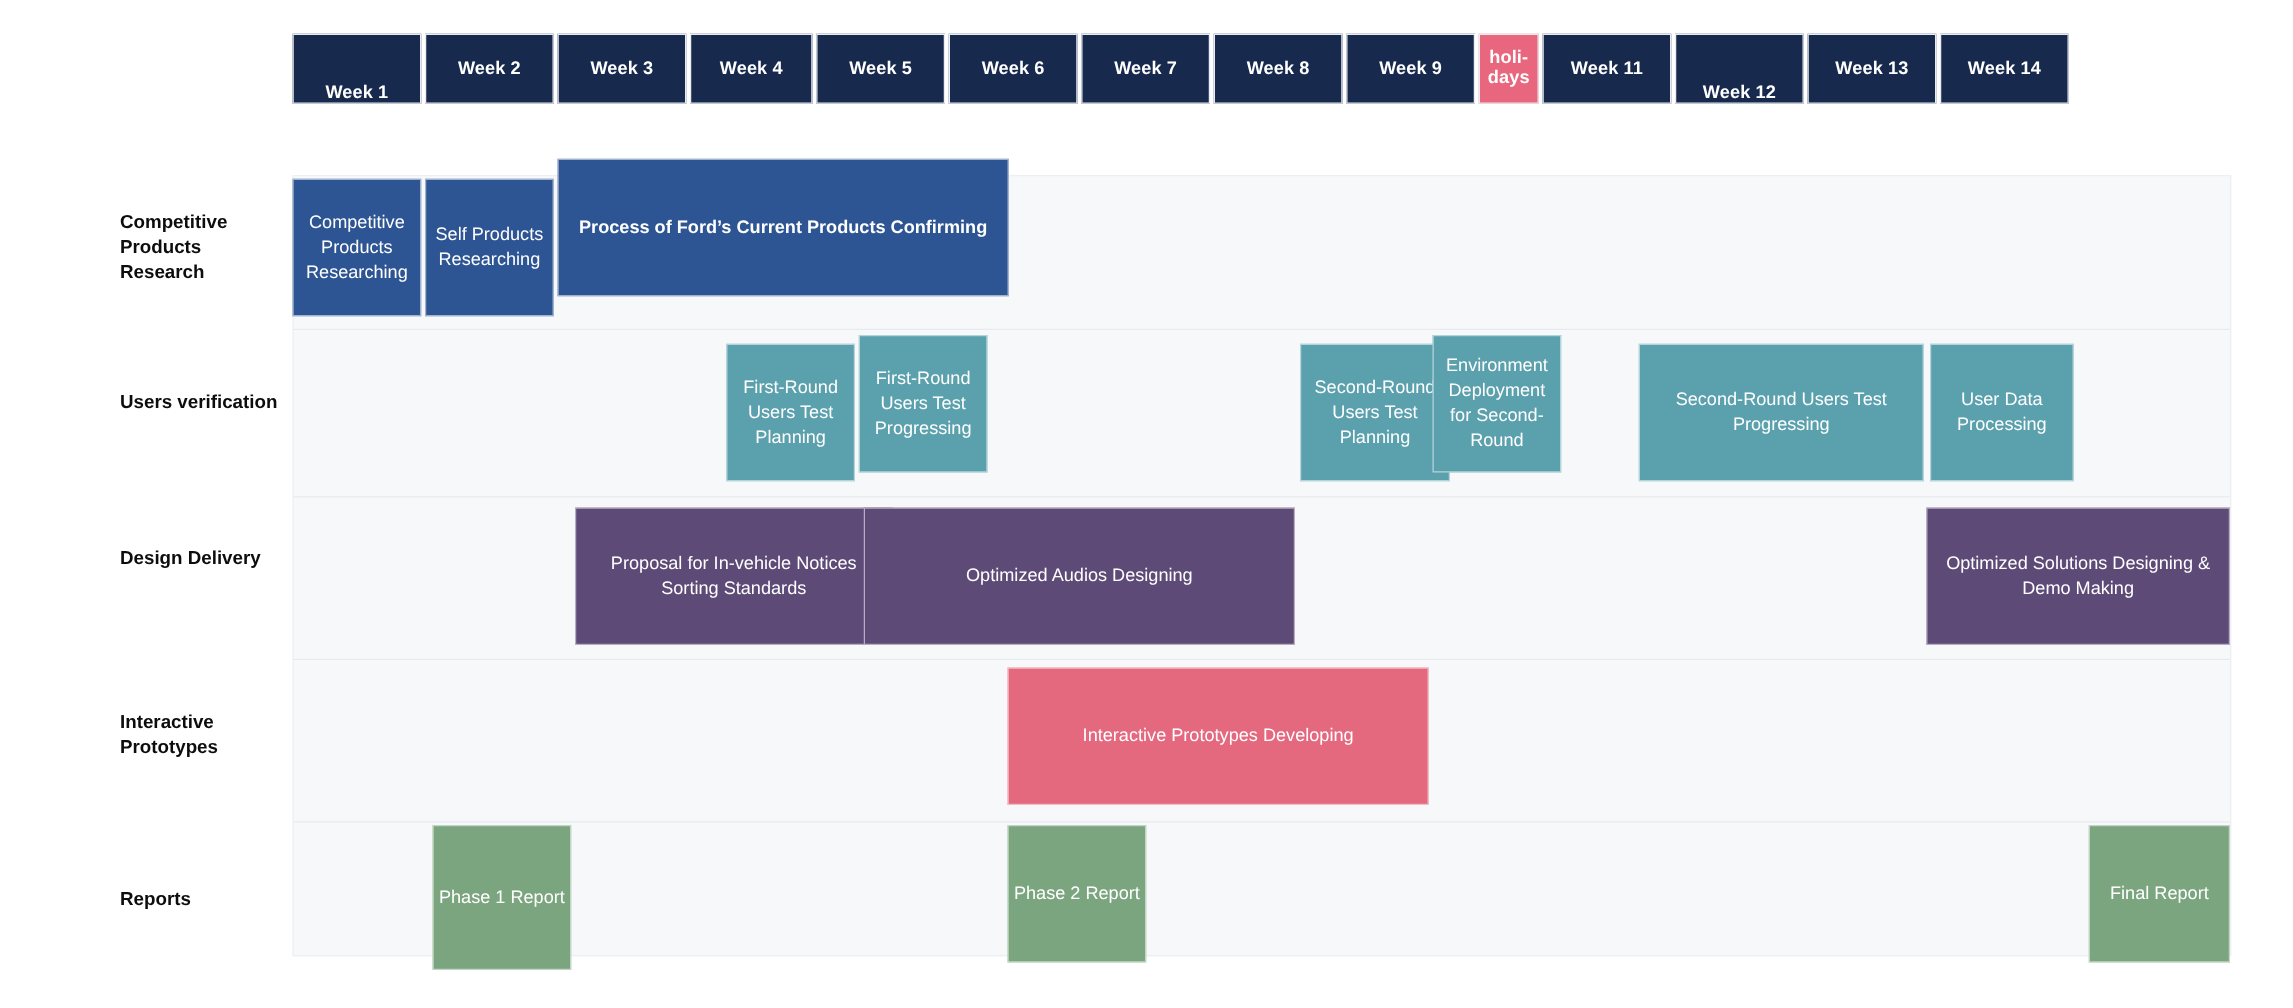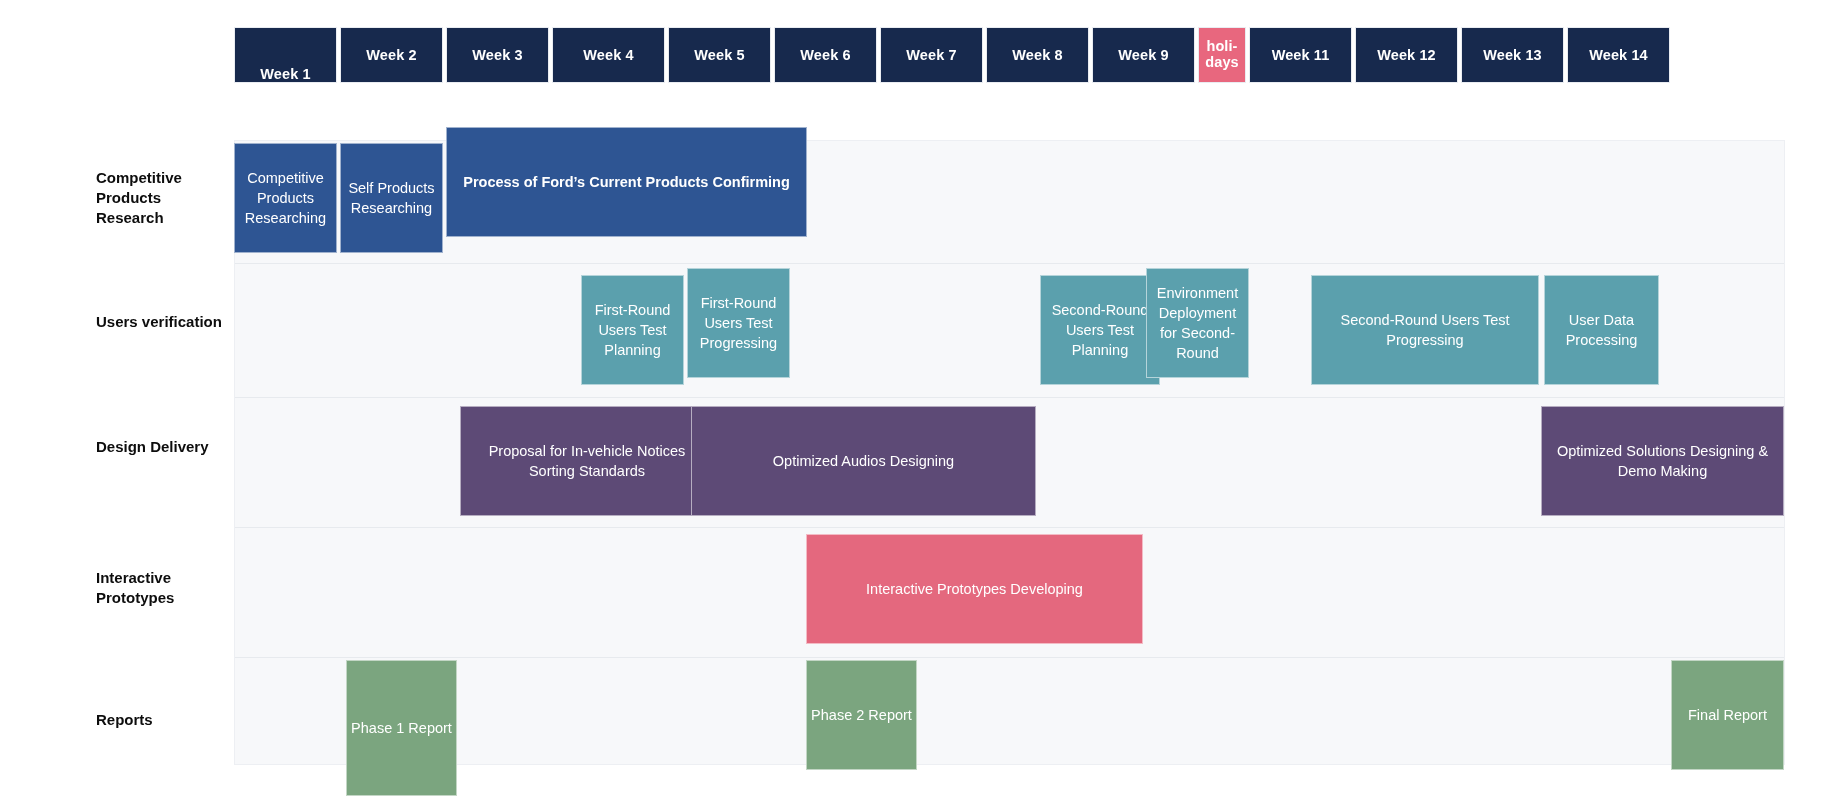--- a/index.html
+++ b/index.html
@@ -120,21 +120,21 @@
   <div class="week-header-strip">
       <div class="week-cell" style="width: 103px; margin-left: 0px; margin-right: 0px; align-items: flex-end;">
         <span>Week 1</span>
       </div>
       <div class="week-cell" style="width: 103px; margin-left: 3px; margin-right: 0px;">
         <span>Week 2</span>
       </div>
       <div class="week-cell" style="width: 103px; margin-left: 3px; margin-right: 0px;">
         <span>Week 3</span>
       </div>
-      <div class="week-cell" style="width: 113px; margin-left: 3px; margin-right: 0px;">
+      <div class="week-cell" style="width: 98px; margin-left: 3px; margin-right: 0px;">
         <span>Week 4</span>
       </div>
       <div class="week-cell" style="width: 103px; margin-left: 3px; margin-right: 0px;">
         <span>Week 5</span>
       </div>
       <div class="week-cell" style="width: 103px; margin-left: 3px; margin-right: 0px;">
         <span>Week 6</span>
       </div>
       <div class="week-cell" style="width: 103px; margin-left: 3px; margin-right: 0px;">
         <span>Week 7</span>
@@ -145,21 +145,21 @@
       <div class="week-cell" style="width: 103px; margin-left: 3px; margin-right: 0px;">
         <span>Week 9</span>
       </div>
       <div class="week-cell holiday" style="width: 48px; margin-left: 3px; margin-right: 0px;">
         <span class="hl-line">holi-</span>
         <span class="hl-line">days</span>
       </div>
       <div class="week-cell" style="width: 103px; margin-left: 3px; margin-right: 0px;">
         <span>Week 11</span>
       </div>
-      <div class="week-cell" style="width: 103px; margin-left: 3px; margin-right: 0px;">
+      <div class="week-cell" style="width: 103px; margin-left: 3px; margin-right: 0px; align-items: flex-end;">
         <span>Week 12</span>
       </div>
       <div class="week-cell" style="width: 103px; margin-left: 3px; margin-right: 0px;">
         <span>Week 13</span>
       </div>
       <div class="week-cell" style="width: 103px; margin-left: 3px; margin-right: 16px;">
         <span>Week 14</span>
       </div>
     </div>
 
@@ -211,21 +211,21 @@
       </div>
       <div class="bar c-purple" style="left: 691px; top: 406px; width: 345px; height: 110px;">
         <span class="bar-text">Optimized Audios Designing</span>
       </div>
       <div class="bar c-purple" style="left: 1541px; top: 406px; width: 243px; height: 110px;">
         <span class="bar-text">Optimized Solutions Designing &amp; Demo Making</span>
       </div>
       <div class="bar c-pink" style="left: 806px; top: 534px; width: 337px; height: 110px;">
         <span class="bar-text">Interactive Prototypes Developing</span>
       </div>
-      <div class="bar c-green" style="left: 346px; top: 660px; width: 111px; height: 136px;">
+      <div class="bar c-green" style="left: 346px; top: 660px; width: 111px; height: 116px;">
         <span class="bar-text">Phase 1 Report</span>
       </div>
       <div class="bar c-green" style="left: 806px; top: 660px; width: 111px; height: 110px;">
         <span class="bar-text">Phase 2 Report</span>
       </div>
       <div class="bar c-green" style="left: 1671px; top: 660px; width: 113px; height: 110px;">
         <span class="bar-text">Final Report</span>
       </div>
     </div>
 

